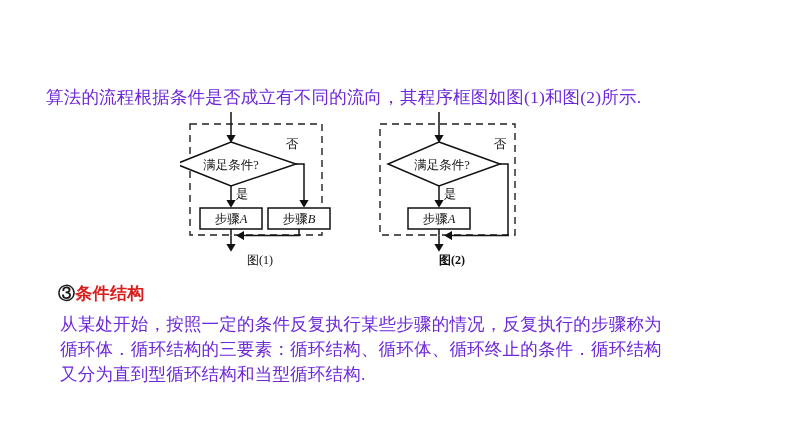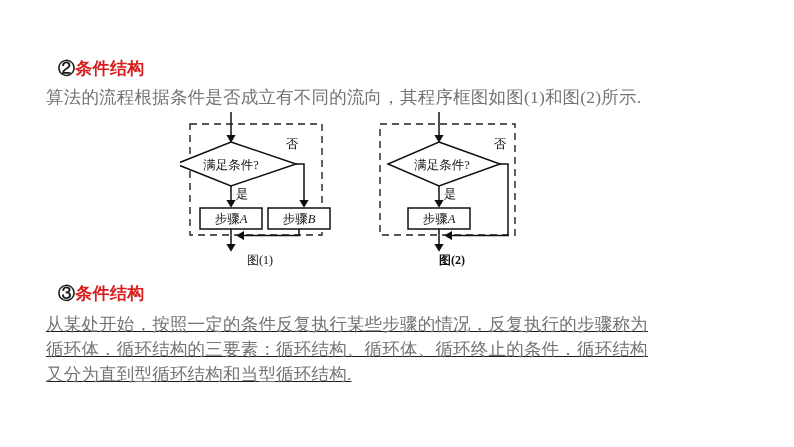--- a/index.html
+++ b/index.html
@@ -39,26 +39,26 @@
     font-weight: bold;
   }
   #heading-2 { left: 58px; top: 60px; }
   #heading-3 { left: 58px; top: 285px; }
 
   
   .para {
     position: absolute;
     font-size: 17.5px;
     line-height: 25px;
-    color: #737373;
+    color: #6d28d9;
     white-space: nowrap;
     letter-spacing: 0.2px;
   }
   #para-cond { left: 46px; top: 85px; }
-  #loop-lines { position: absolute; left: 46px; top: 312px; text-decoration: underline; }
+  #loop-lines { position: absolute; left: 60px; top: 312px; }
   #loop-lines .para { position: static; display: block; }
 
   
   .diagram-wrap {
     position: absolute;
     top: 112px;
   }
   #diagram-1 { left: 180px; }
   #diagram-2 { left: 372px; }
 
@@ -100,23 +100,20 @@
     font-size: 12.5px;
     font-style: italic;
     fill: #101010;
   }
 </style>
 </head>
 <body>
 
 <div class="page">
 
-  <div class="heading" id="heading-2">
-    <span class="marker">②</span><span class="htext">条件结构</span>
-  </div>
 
   <div class="para" id="para-cond">算法的流程根据条件是否成立有不同的流向，其程序框图如图(1)和图(2)所示.</div>
 
   <div class="diagram-wrap" id="diagram-1">
     <svg width="160" height="140" viewBox="0 0 160 140">
       <defs>
         <marker id="ah1" markerWidth="9" markerHeight="9" refX="4.2" refY="3.2" orient="auto" markerUnits="strokeWidth">
           <path d="M0,0 L0,6.4 L5.4,3.2 z" fill="#101010"></path>
         </marker>
       </defs>

